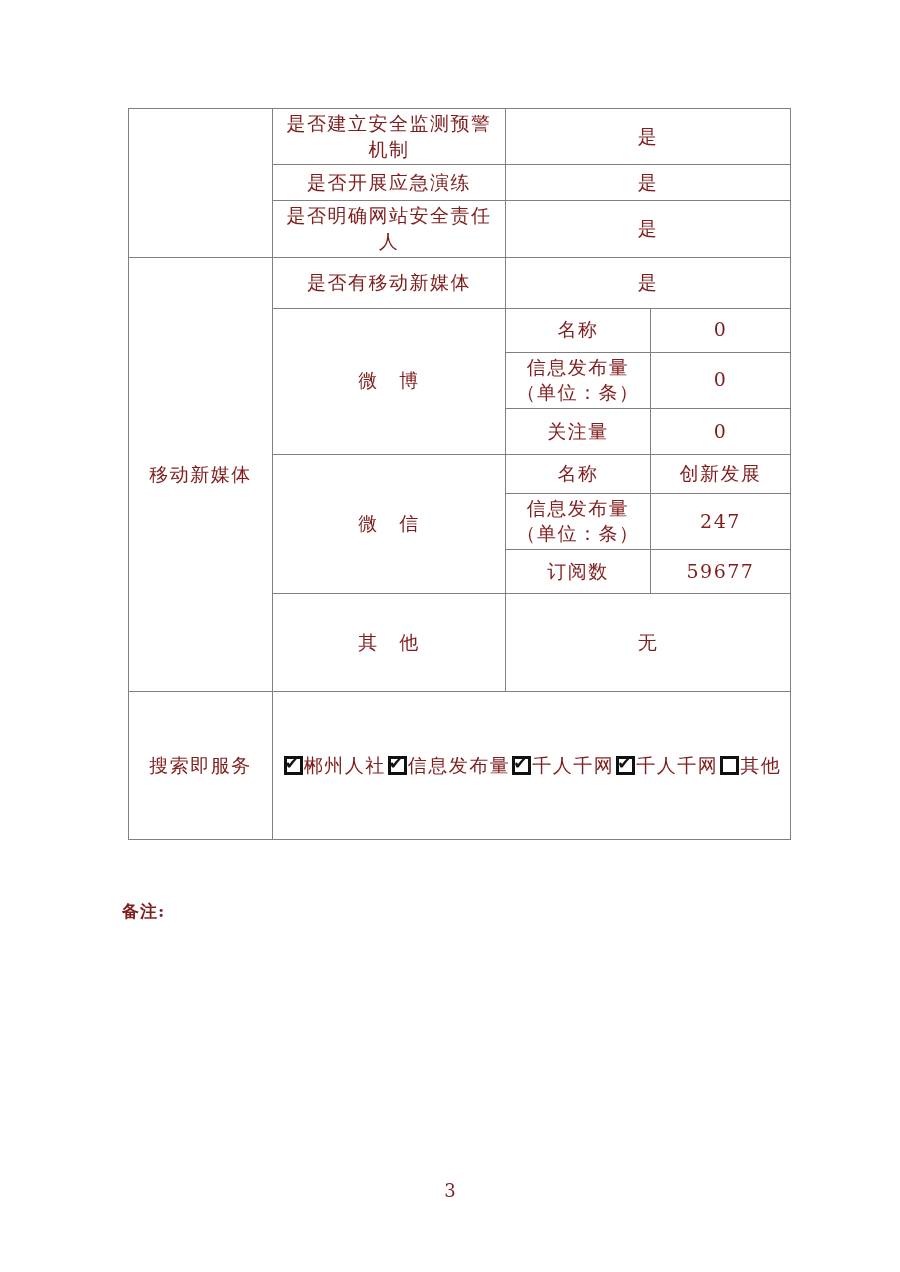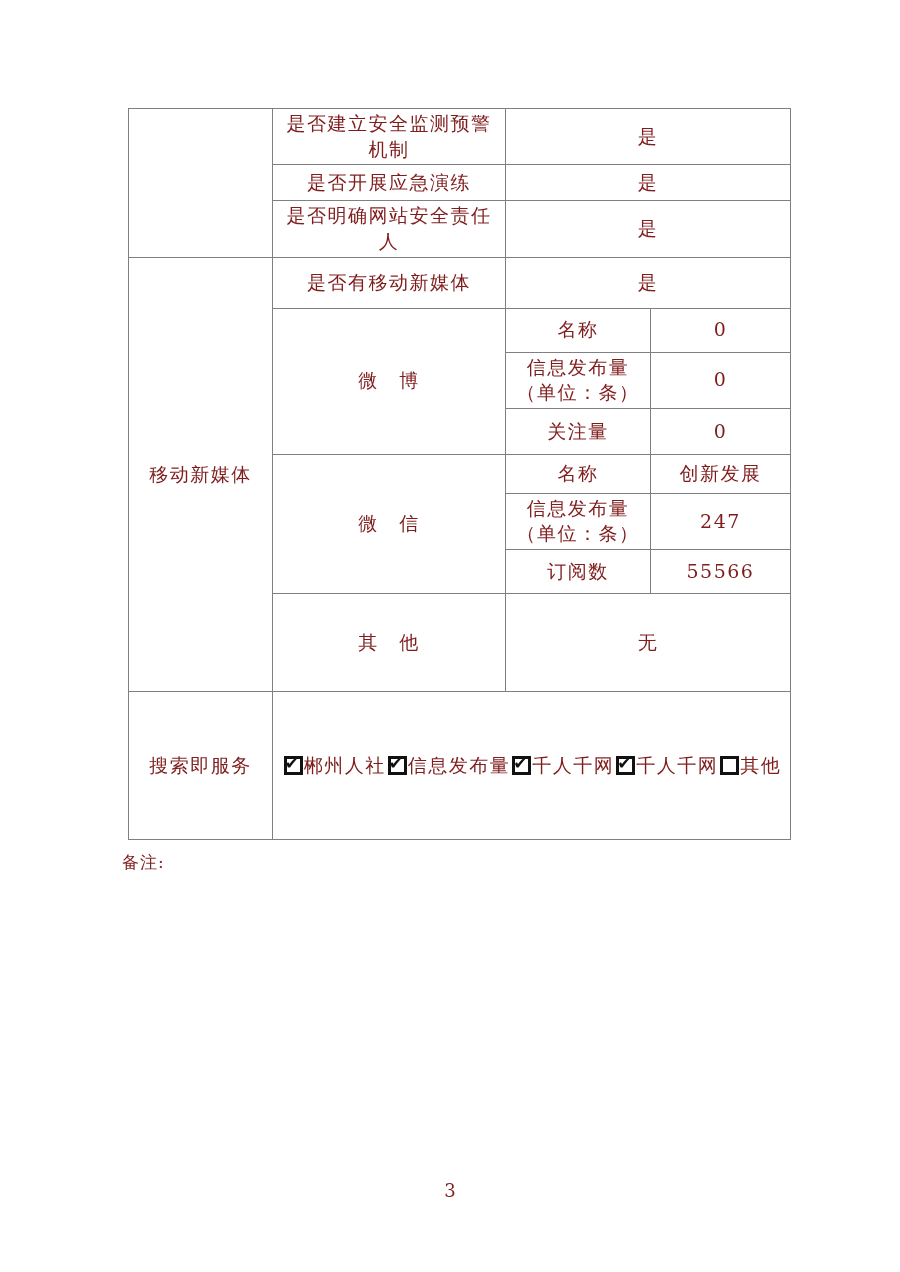--- a/index.html
+++ b/index.html
@@ -67,23 +67,23 @@
     left: -2px;
     top: -7px;
     font-family: "DejaVu Sans", sans-serif;
     font-weight: bold;
     font-size: 17px;
     color: #111111;
   }
   .remarks {
     position: absolute;
     left: 122px;
-    top: 851px;
+    top: 900px;
     font-size: 17px;
-    font-weight: normal;
+    font-weight: bold;
     letter-spacing: 1px;
   }
   .page-number {
     position: absolute;
     top: 1180px;
     left: 0;
     width: 100%;
     text-align: center;
     font-size: 18px;
   }
@@ -155,21 +155,21 @@
       <td>
         <span class="two-line">
           <span>信息发布量</span>
           <span>（单位：条）</span>
         </span>
       </td>
       <td class="num">247</td>
     </tr>
     <tr style="height:44px">
       <td>订阅数</td>
-      <td class="num">55566</td>
+      <td class="num">59677</td>
     </tr>
 
     <tr style="height:98px">
       <td>其　他</td>
       <td colspan="2">无</td>
     </tr>
 
     <tr style="height:148px">
       <td>搜索即服务</td>
       <td colspan="3" class="innovation-cell">

